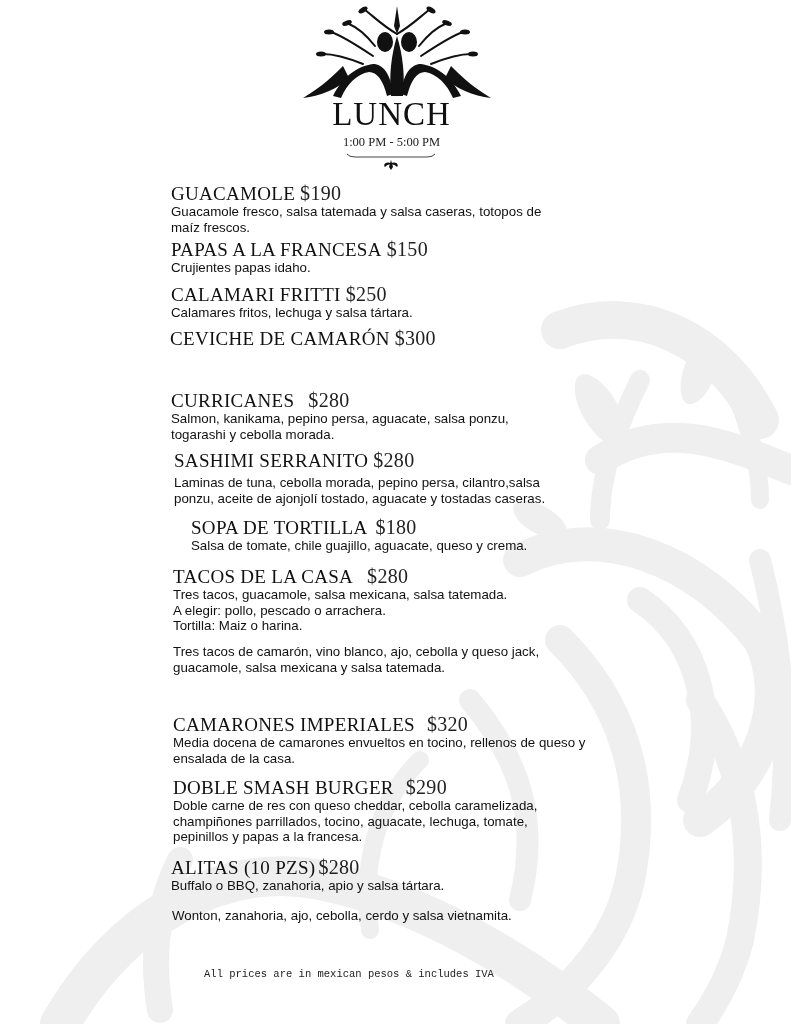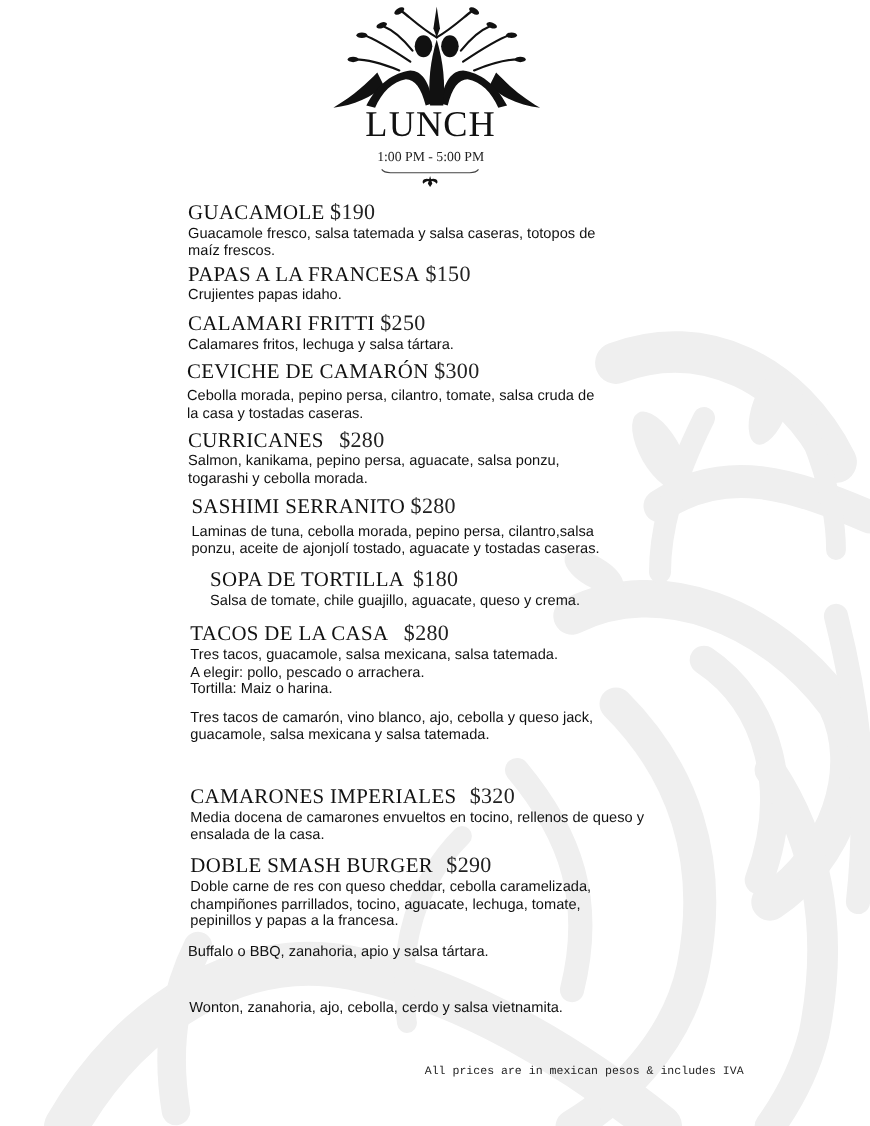--- a/index.html
+++ b/index.html
@@ -26,23 +26,23 @@
   .item-name {
     font-family:"Liberation Serif", "DejaVu Serif", serif;
     font-size:19px; line-height:20px; color:#111; letter-spacing:0.3px; white-space:nowrap;
   }
   .item-price {
     font-family:"Liberation Serif", "DejaVu Serif", serif;
     font-size:20px; color:#222; margin-left:5px;
   }
   .item-desc { font-size:13.3px; line-height:15.5px; color:#111; white-space:pre-line; }
   .footer {
-    position:absolute; top:968px; left:0; width:674px; text-align:right;
+    position:absolute; top:968px; left:0; width:674px; text-align:center;
     font-family:"Liberation Mono", "DejaVu Sans Mono", monospace;
-    font-size:10.5px; color:#222; margin-left:2px;
+    font-size:10.5px; color:#222; margin-left:12px;
   }
 </style>
 </head>
 <body>
 
 <svg class="watermark" viewBox="0 0 791 1024">
   <g fill="none" stroke="#efefef" stroke-linecap="round">
     <path d="M560 330 C 640 300, 720 340, 760 420" stroke-width="38"></path>
     <path d="M600 460 C 660 420, 720 440, 791 470" stroke-width="30"></path>
     <path d="M520 560 C 600 520, 700 560, 760 640 C 790 700, 760 780, 700 820" stroke-width="34"></path>
@@ -120,22 +120,20 @@
     <div class="item-desc">Crujientes papas idaho.</div>
   </div>
 
   <div class="item" style="top:284px">
     <div class="item-name"><span>CALAMARI  FRITTI</span><span class="item-price">$250</span></div>
     <div class="item-desc">Calamares fritos, lechuga y salsa tártara.</div>
   </div>
 
   <div class="item" style="top:328px; left:170px">
     <div class="item-name" style="margin-bottom:3px"><span>CEVICHE DE CAMARÓN</span><span class="item-price">$300</span></div>
-    <div class="item-desc">Cebolla morada, pepino persa, cilantro, tomate, salsa cruda de
-la casa y tostadas caseras.</div>
   </div>
 
   <div class="item" style="top:390px">
     <div class="item-name"><span>CURRICANES</span><span class="item-price" style="margin-left:14px">$280</span></div>
     <div class="item-desc">Salmon, kanikama, pepino persa, aguacate, salsa ponzu,
 togarashi y cebolla morada.</div>
   </div>
 
   <div class="item" style="top:450px; left:174px">
     <div class="item-name" style="margin-bottom:4px"><span>SASHIMI SERRANITO</span><span class="item-price">$280</span></div>
@@ -167,20 +165,21 @@
   </div>
 
   <div class="item" style="top:777px; left:173px">
     <div class="item-name"><span>DOBLE SMASH BURGER</span><span class="item-price" style="margin-left:12px">$290</span></div>
     <div class="item-desc">Doble carne de res con queso cheddar, cebolla caramelizada,
 champiñones parrillados, tocino, aguacate, lechuga, tomate,
 pepinillos y papas a la francesa.</div>
   </div>
 
   <div class="item" style="top:857px; left:171px">
+    <div class="item-name"><span>ALITAS (10 PZS)</span><span class="item-price" style="margin-left:3px">$280</span></div>
     <div class="item-desc">Buffalo o BBQ, zanahoria, apio y salsa tártara.</div>
   </div>
 
   <div class="item" style="top:908px; left:172px">
     <div class="item-desc">Wonton, zanahoria, ajo, cebolla, cerdo y salsa vietnamita.</div>
   </div>
 
   <div class="footer">All prices are in mexican pesos &amp; includes IVA</div>
 </div>
 

